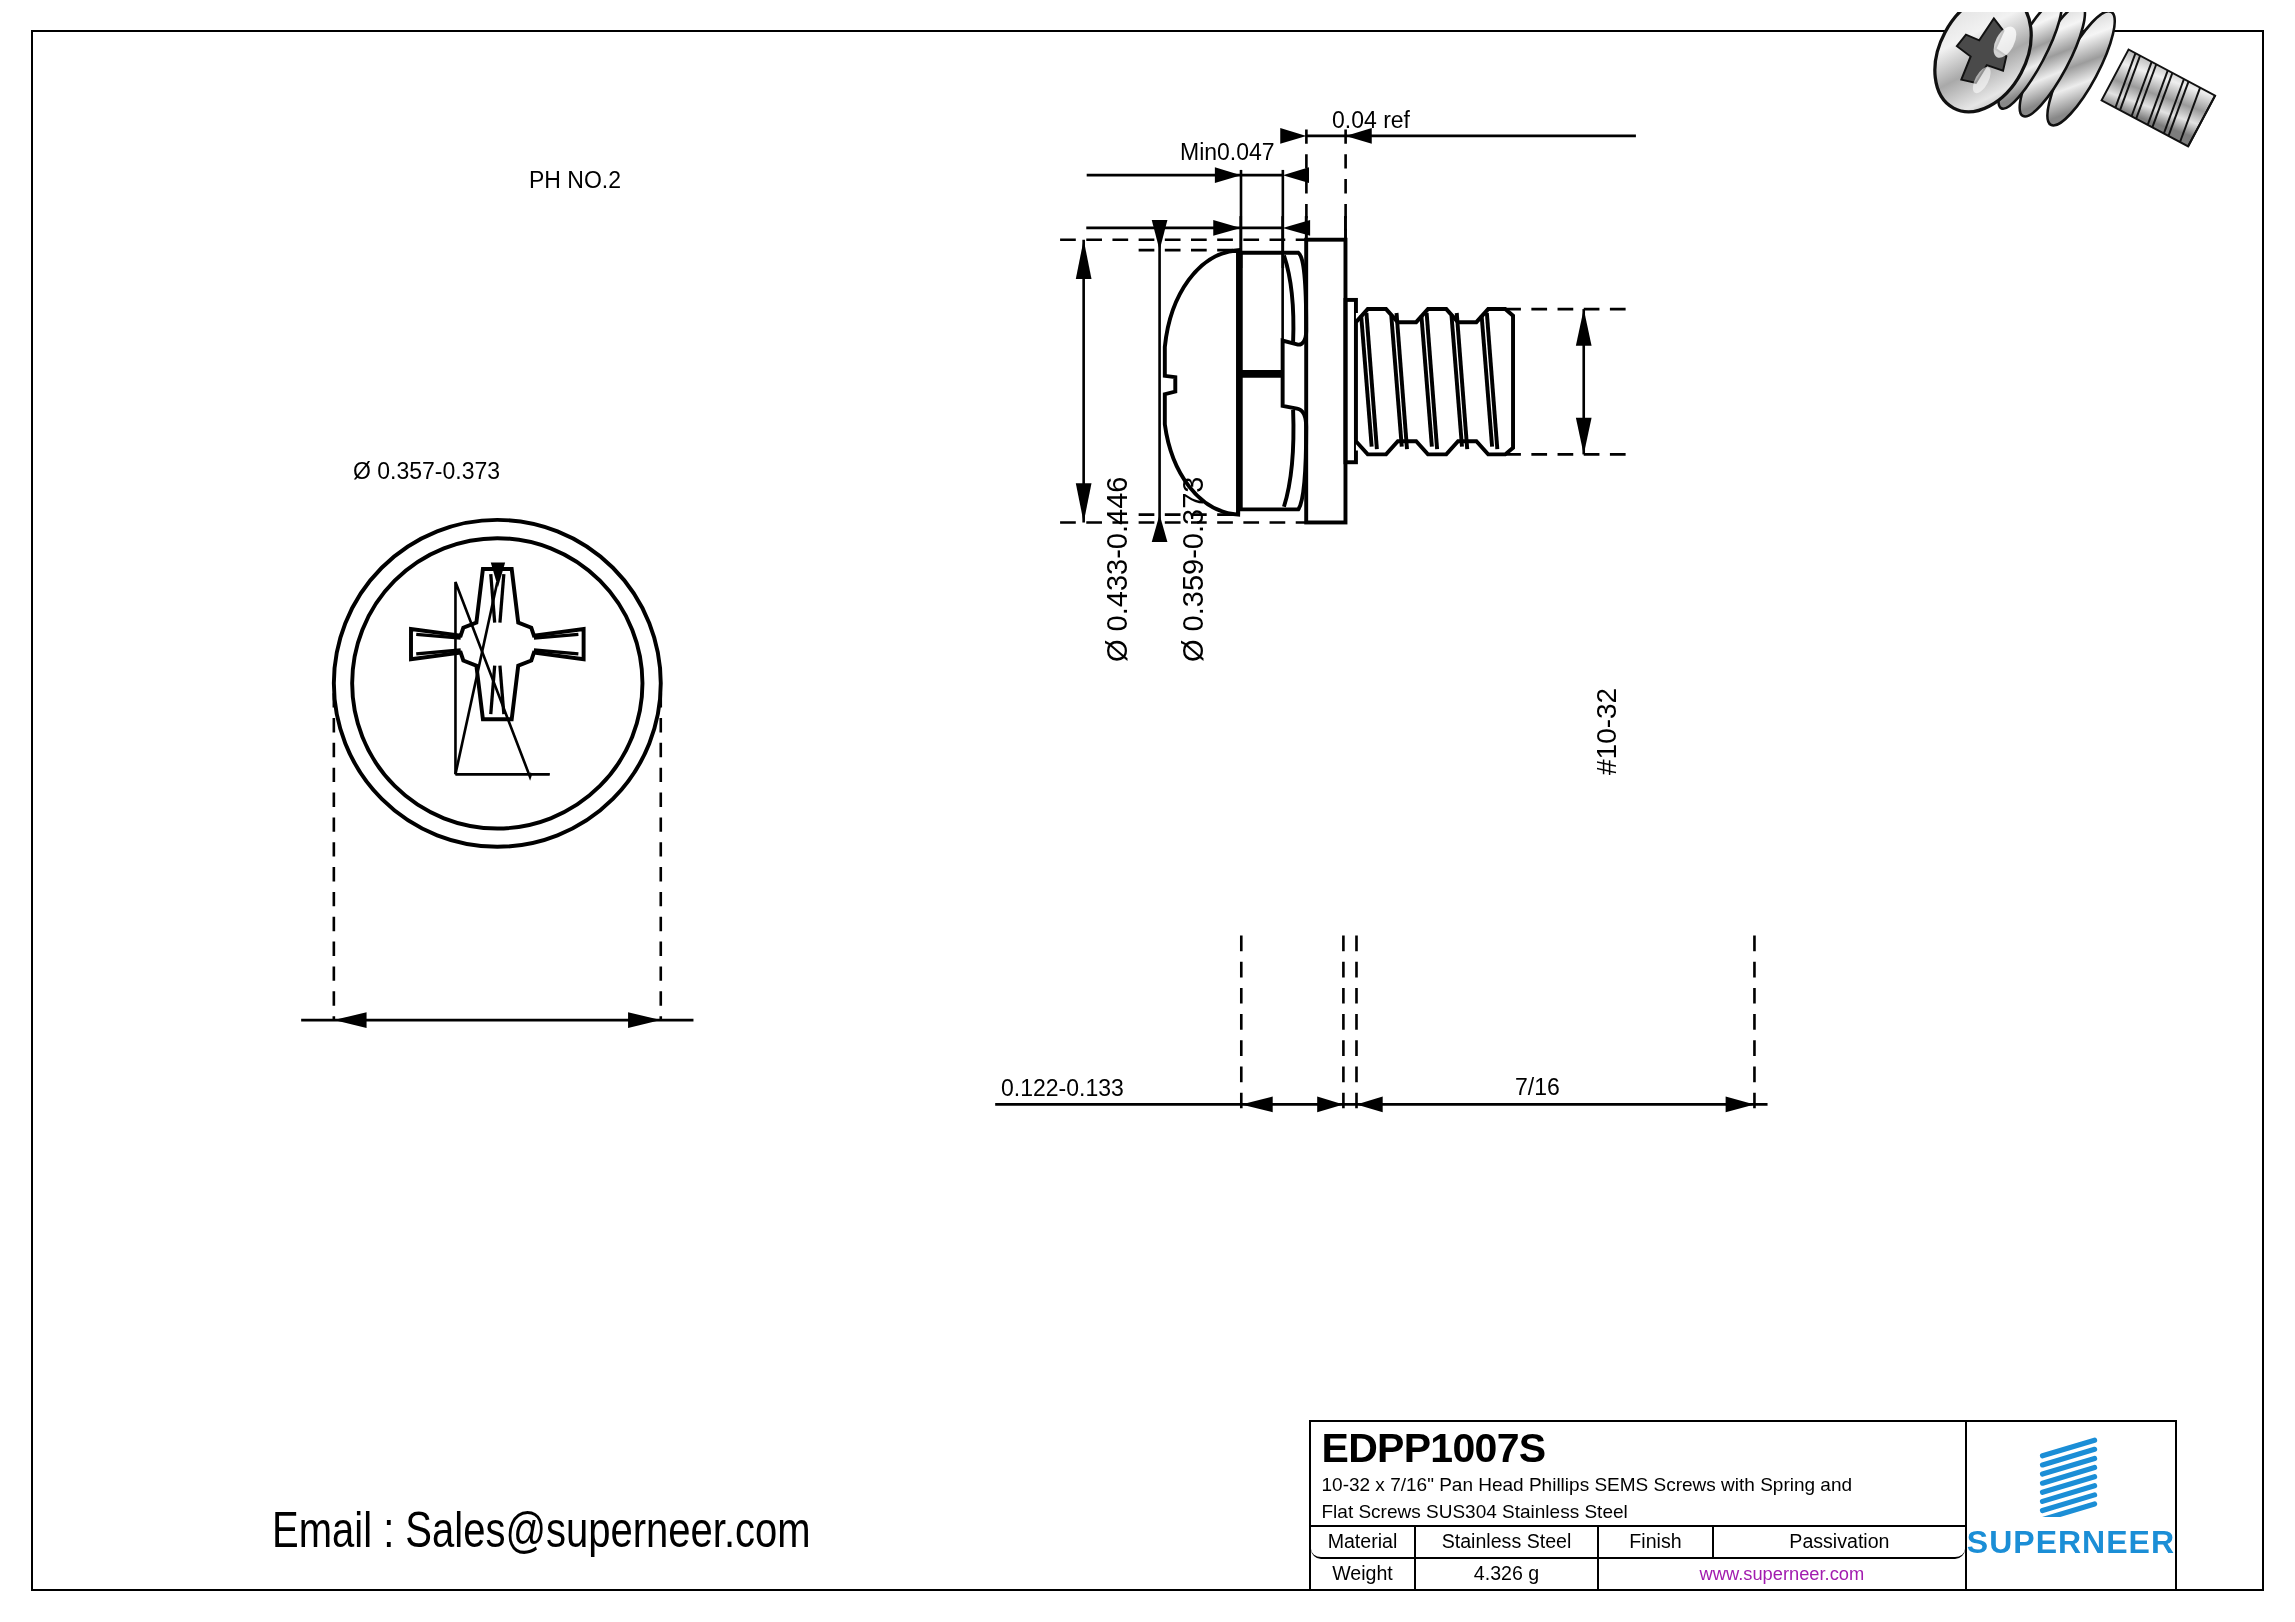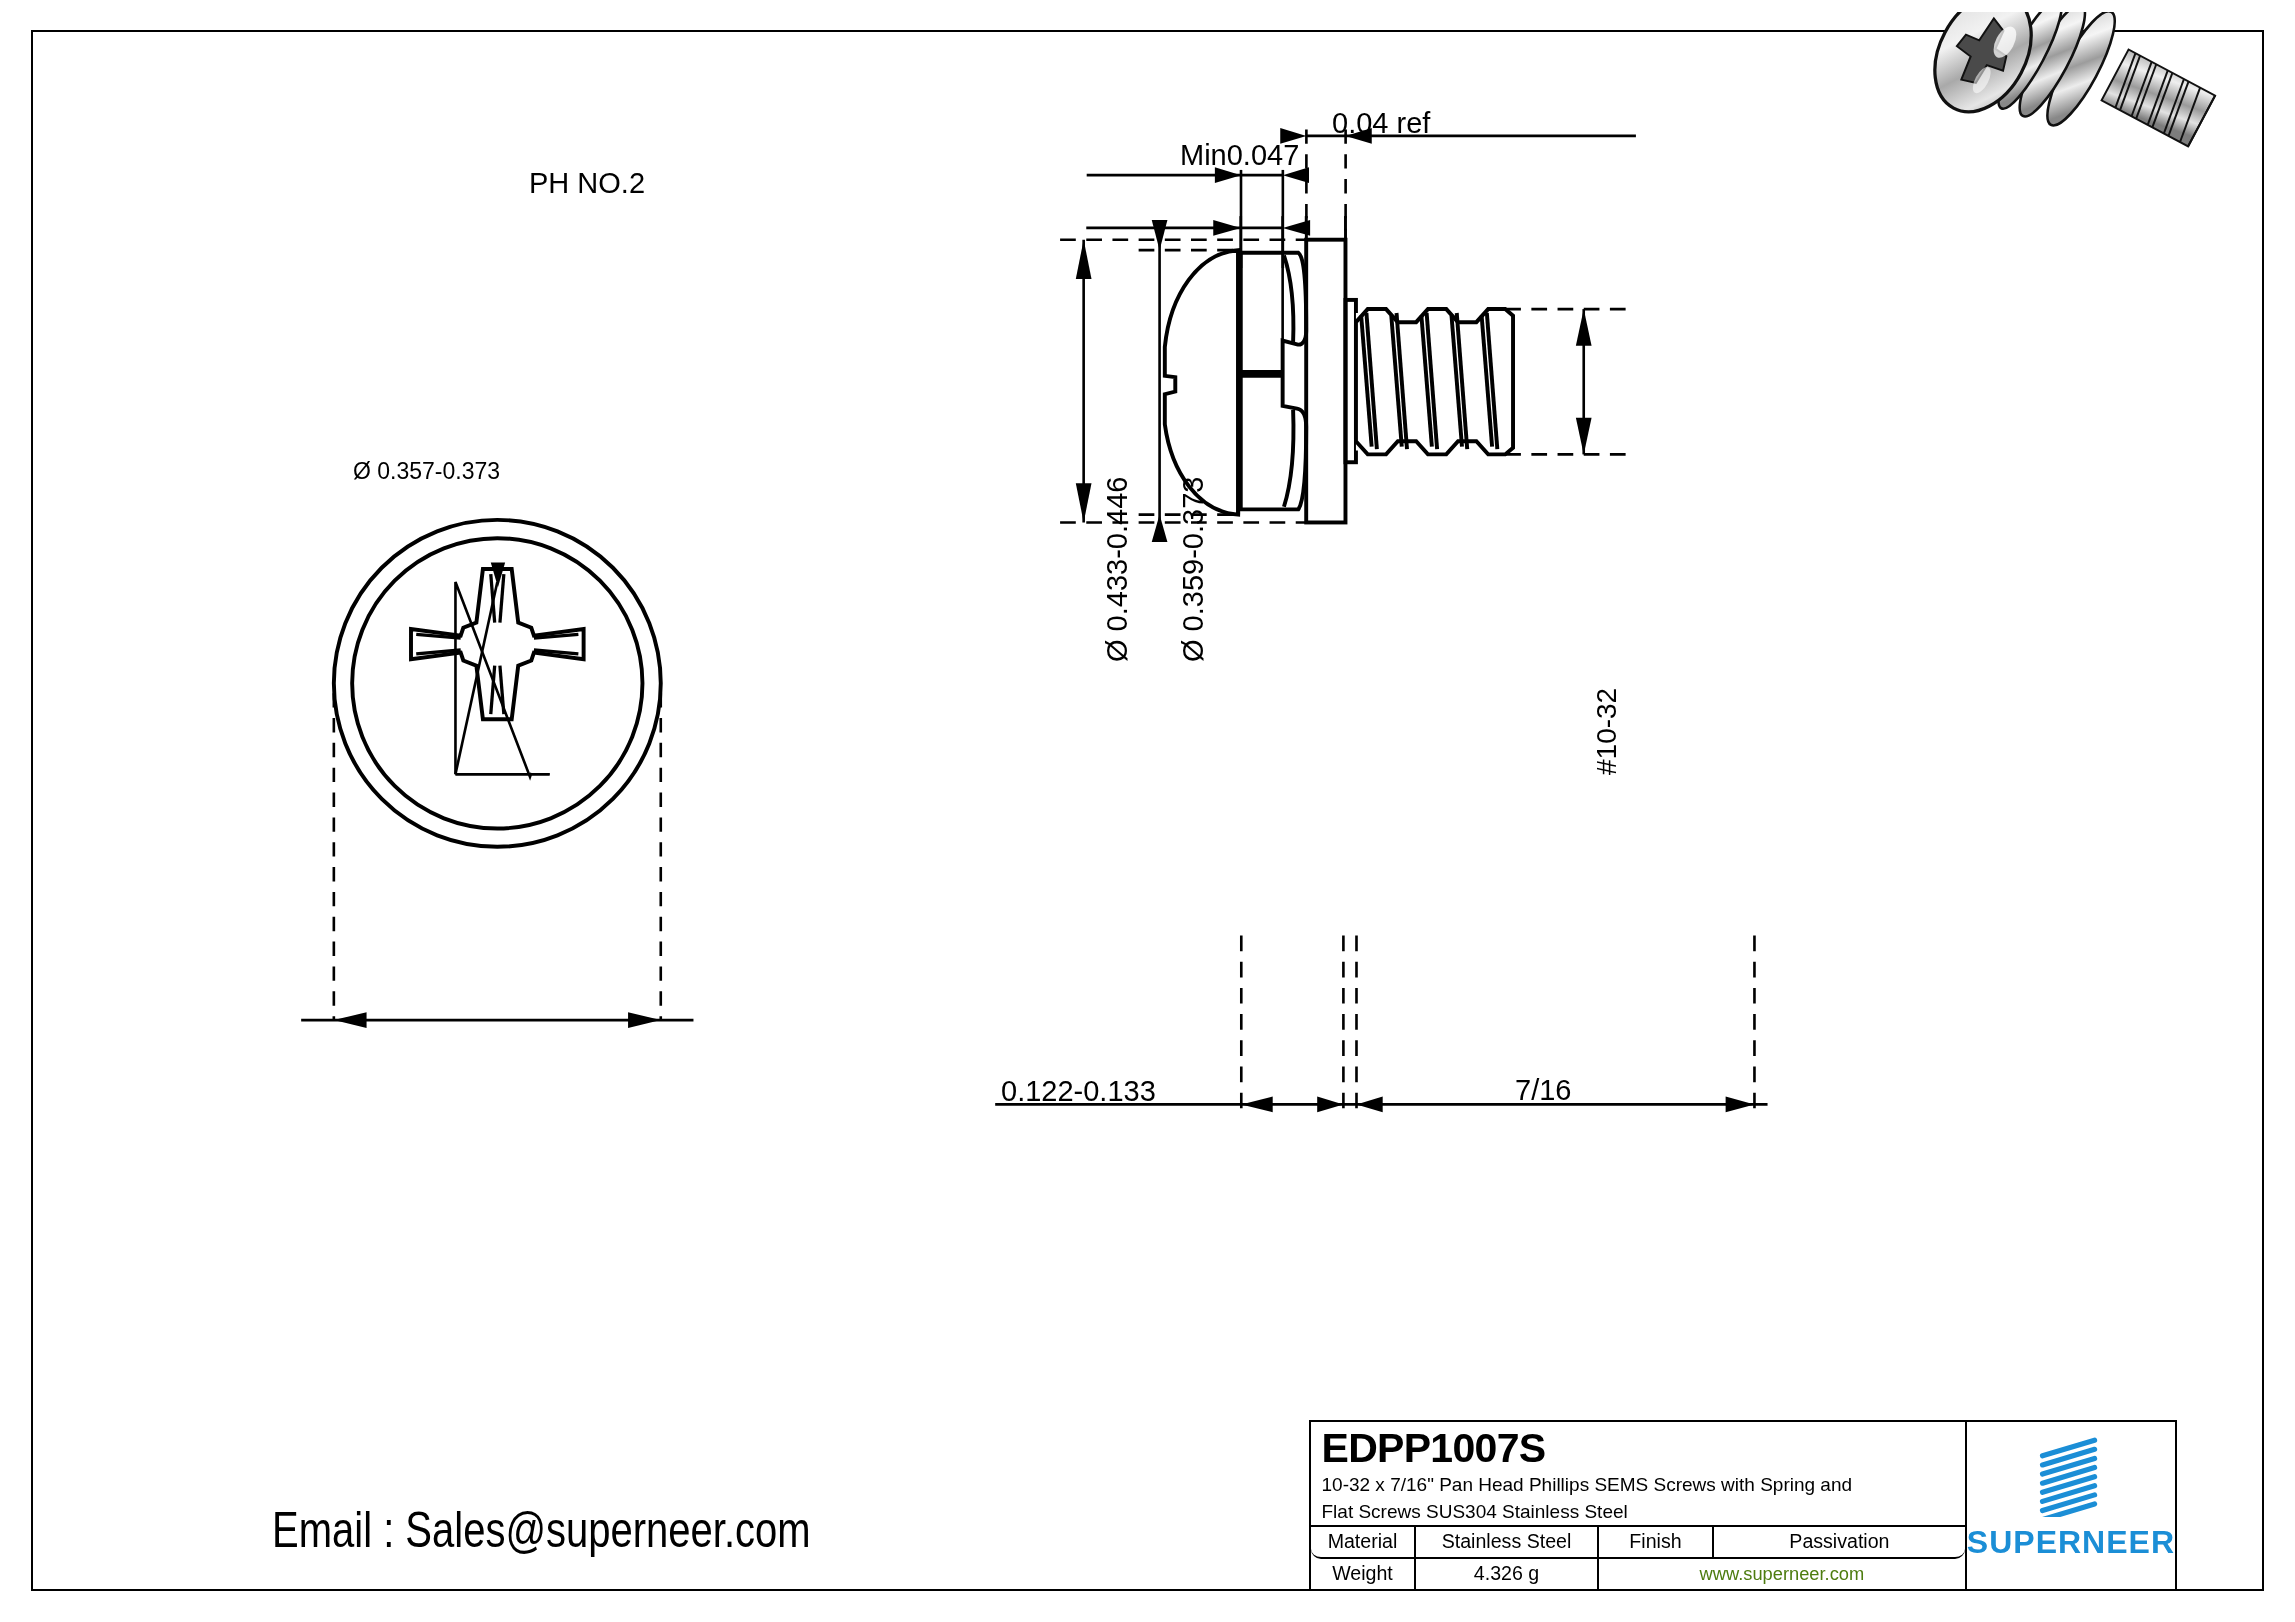--- a/index.html
+++ b/index.html
@@ -4,21 +4,21 @@
 <style>
   html,body{margin:0;padding:0;background:#fff;}
   body{width:2295px;height:1623px;position:relative;overflow:hidden;
        font-family:"Liberation Sans",sans-serif;color:#000;}
 
   .sheet{position:absolute;left:0;top:0;width:2295px;height:1623px;background:#fff;}
   .border-frame{position:absolute;left:31px;top:30px;width:2233px;height:1561px;
        border:2.6px solid #000;box-sizing:border-box;}
 
   
-  .dim{position:absolute;font-size:29px;letter-spacing:0px;white-space:nowrap;line-height:1;}
+  .dim{position:absolute;font-size:23px;letter-spacing:0px;white-space:nowrap;line-height:1;}
   .dim-v{position:absolute;font-size:29px;white-space:nowrap;line-height:1;
          transform-origin:0 0;}
 
   
   .render3d{position:absolute;left:1885px;top:11.8px;width:366px;height:167px;}
 
   
   .titleblock{position:absolute;left:1309px;top:1420px;width:868px;height:171px;
       border:2.6px solid #000;box-sizing:border-box;display:flex;background:#fff;}
   .tb-left{width:713px;height:100%;box-sizing:border-box;border-right:2.6px solid #000;
@@ -30,21 +30,21 @@
   .tb-sub{font-size:19px;line-height:1.30;margin-top:2.6px;}
   .tb-row{display:flex;flex:1 1 auto;box-sizing:border-box;}
   .tb-row.r1{border-bottom:2px solid #000;border-radius:10px;}
   .tb-cell{box-sizing:border-box;display:flex;align-items:center;justify-content:center;
       font-size:19.6px;border-right:2px solid #000;height:100%;}
   .tb-cell:last-child{border-right:none;}
   .c-label{flex:0 0 105px;}
   .c-val{flex:0 0 183px;}
   .c-fin{flex:0 0 115px;}
   .c-fval{flex:1 1 auto;}
-  .c-web{flex:1 1 auto;color:#4d7c0f;font-size:18.3px;}
+  .c-web{flex:1 1 auto;color:#a21caf;font-size:18.3px;}
   .tb-logo{flex:1 1 auto;display:flex;flex-direction:column;
       align-items:center;justify-content:center;padding-bottom:15px;}
   .logo-mark{width:77px;height:82px;}
   .logo-word{color:#1b8ed6;font-weight:bold;font-size:32px;letter-spacing:1px;
       font-family:"Liberation Sans",sans-serif;margin-top:6.5px;}
 
   
   .email{position:absolute;left:272px;top:1501px;font-size:50px;
       font-family:"Liberation Sans",sans-serif;
       transform:scaleX(0.80);transform-origin:0 0;white-space:nowrap;}

